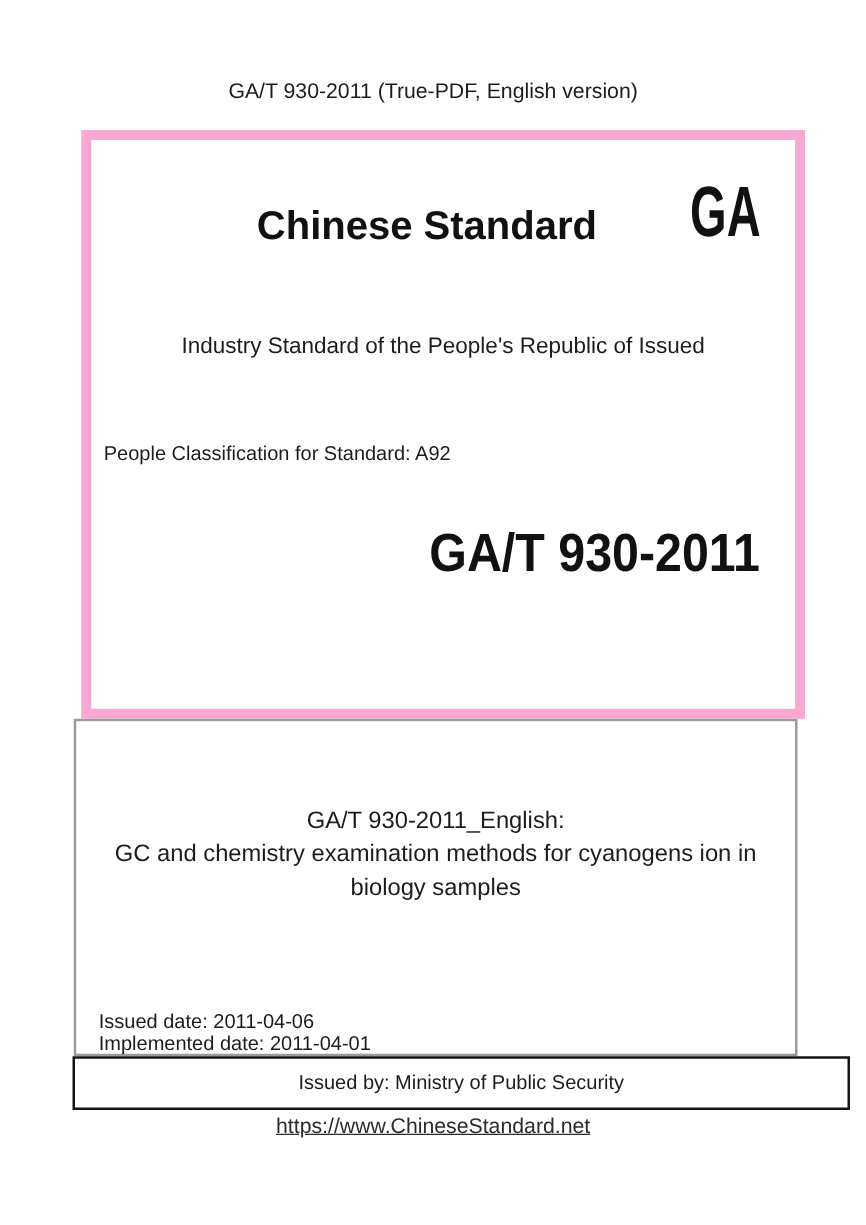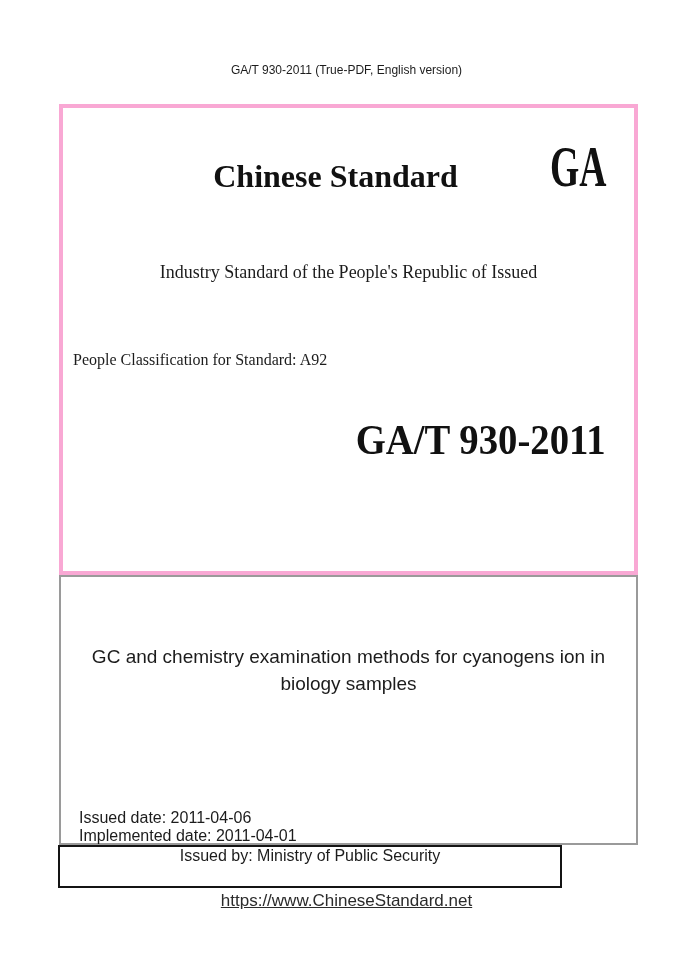--- a/index.html
+++ b/index.html
@@ -13,31 +13,30 @@
     width: 693px;
     height: 980px;
     margin: 0 auto;
     background: #ffffff;
     overflow: hidden;
   }
   .header-line {
     position: absolute;
     top: 63px; left: 0; right: 0;
     text-align: center;
-    font-size: 12px;
+    font-size: 17px;
     color: #1c1c1c;
   }
   
   .box-cover {
     position: absolute;
-    left: 59px; top: 104px;
+    left: 65px; top: 104px;
     width: 579px; height: 471px;
-    border: 4px solid #f9a8d4;
+    border: 8px solid #f9a8d4;
     background: #ffffff;
-    font-family: Liberation Serif, serif;
   }
   .brand-title {
     position: absolute;
     top: 50px; left: 0; right: 0;
     padding-right: 26px;
     text-align: center;
     font-size: 32px;
     font-weight: bold;
     letter-spacing: 0px;
     color: #111;
@@ -100,24 +99,25 @@
     display: flex;
     justify-content: space-between;
     font-size: 16px;
     color: #1c1c1c;
     flex-direction: column;
   }
   
   .box-issuer {
     position: absolute;
     left: 58px; top: 845px;
-    width: 504px; height: 43px;
+    width: 622px; height: 43px;
     border: 2px solid #141414;
     background: #ffffff;
     display: flex;
+    align-items: center;
     justify-content: center;
     font-size: 16px;
     color: #1c1c1c;
   }
   .footer-link-wrap {
     position: absolute;
     top: 891px; left: 0; right: 0;
     text-align: center;
   }
   .footer-link {
@@ -139,20 +139,21 @@
     <div class="agency-logo">GA</div>
     <div class="standard-type">
       <div>Industry Standard of the People's Republic of Issued</div>
     </div>
     <div class="classification">People Classification for Standard: A92</div>
     <div class="standard-number">GA/T 930-2011</div>
   </div>
 
   <div class="box-title">
     <div class="english-title-block">
+      <div>GA/T 930-2011_English:</div>
       <div>GC and chemistry examination methods for cyanogens ion in biology samples</div>
     </div>
     <div class="dates-row">
       <span>Issued date: 2011-04-06</span>
       <span>Implemented date: 2011-04-01</span>
     </div>
   </div>
 
   <div class="box-issuer">
     <span>Issued by: Ministry of Public Security</span>

